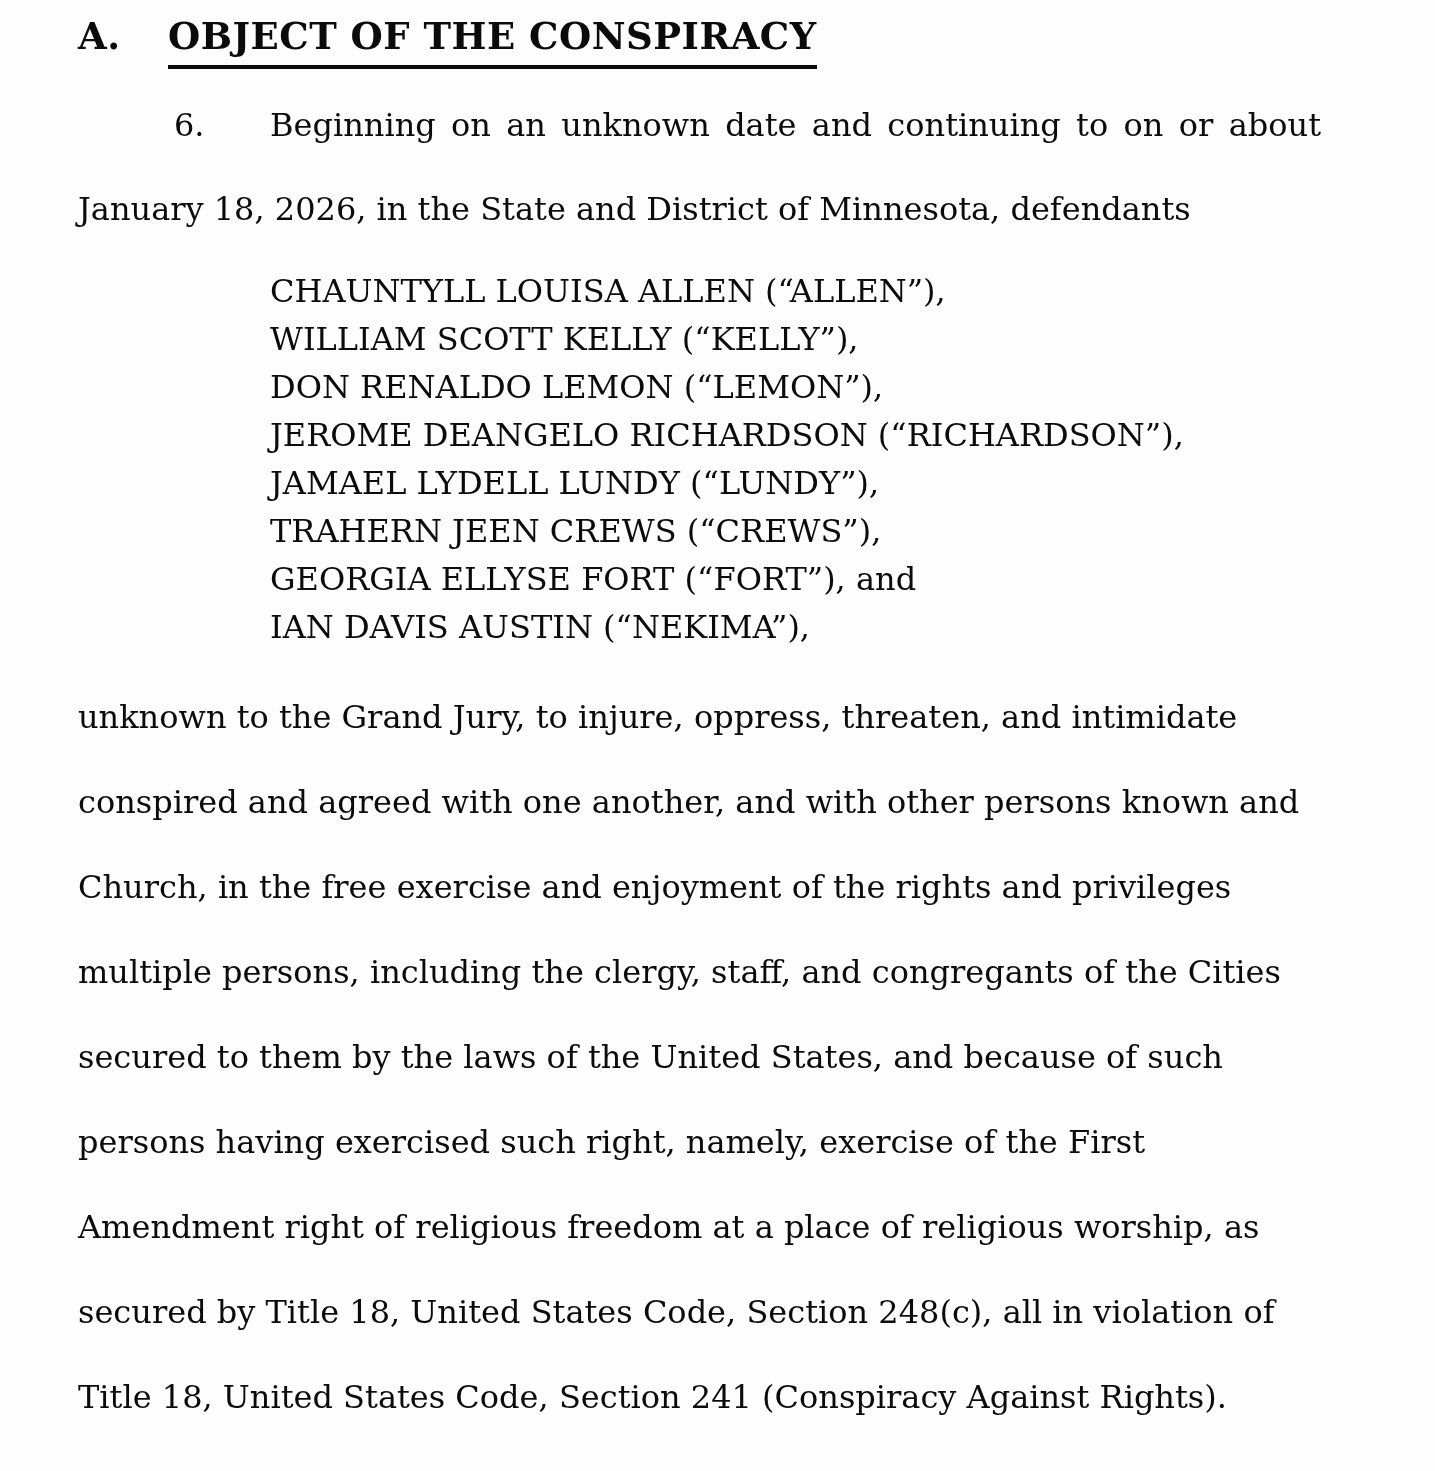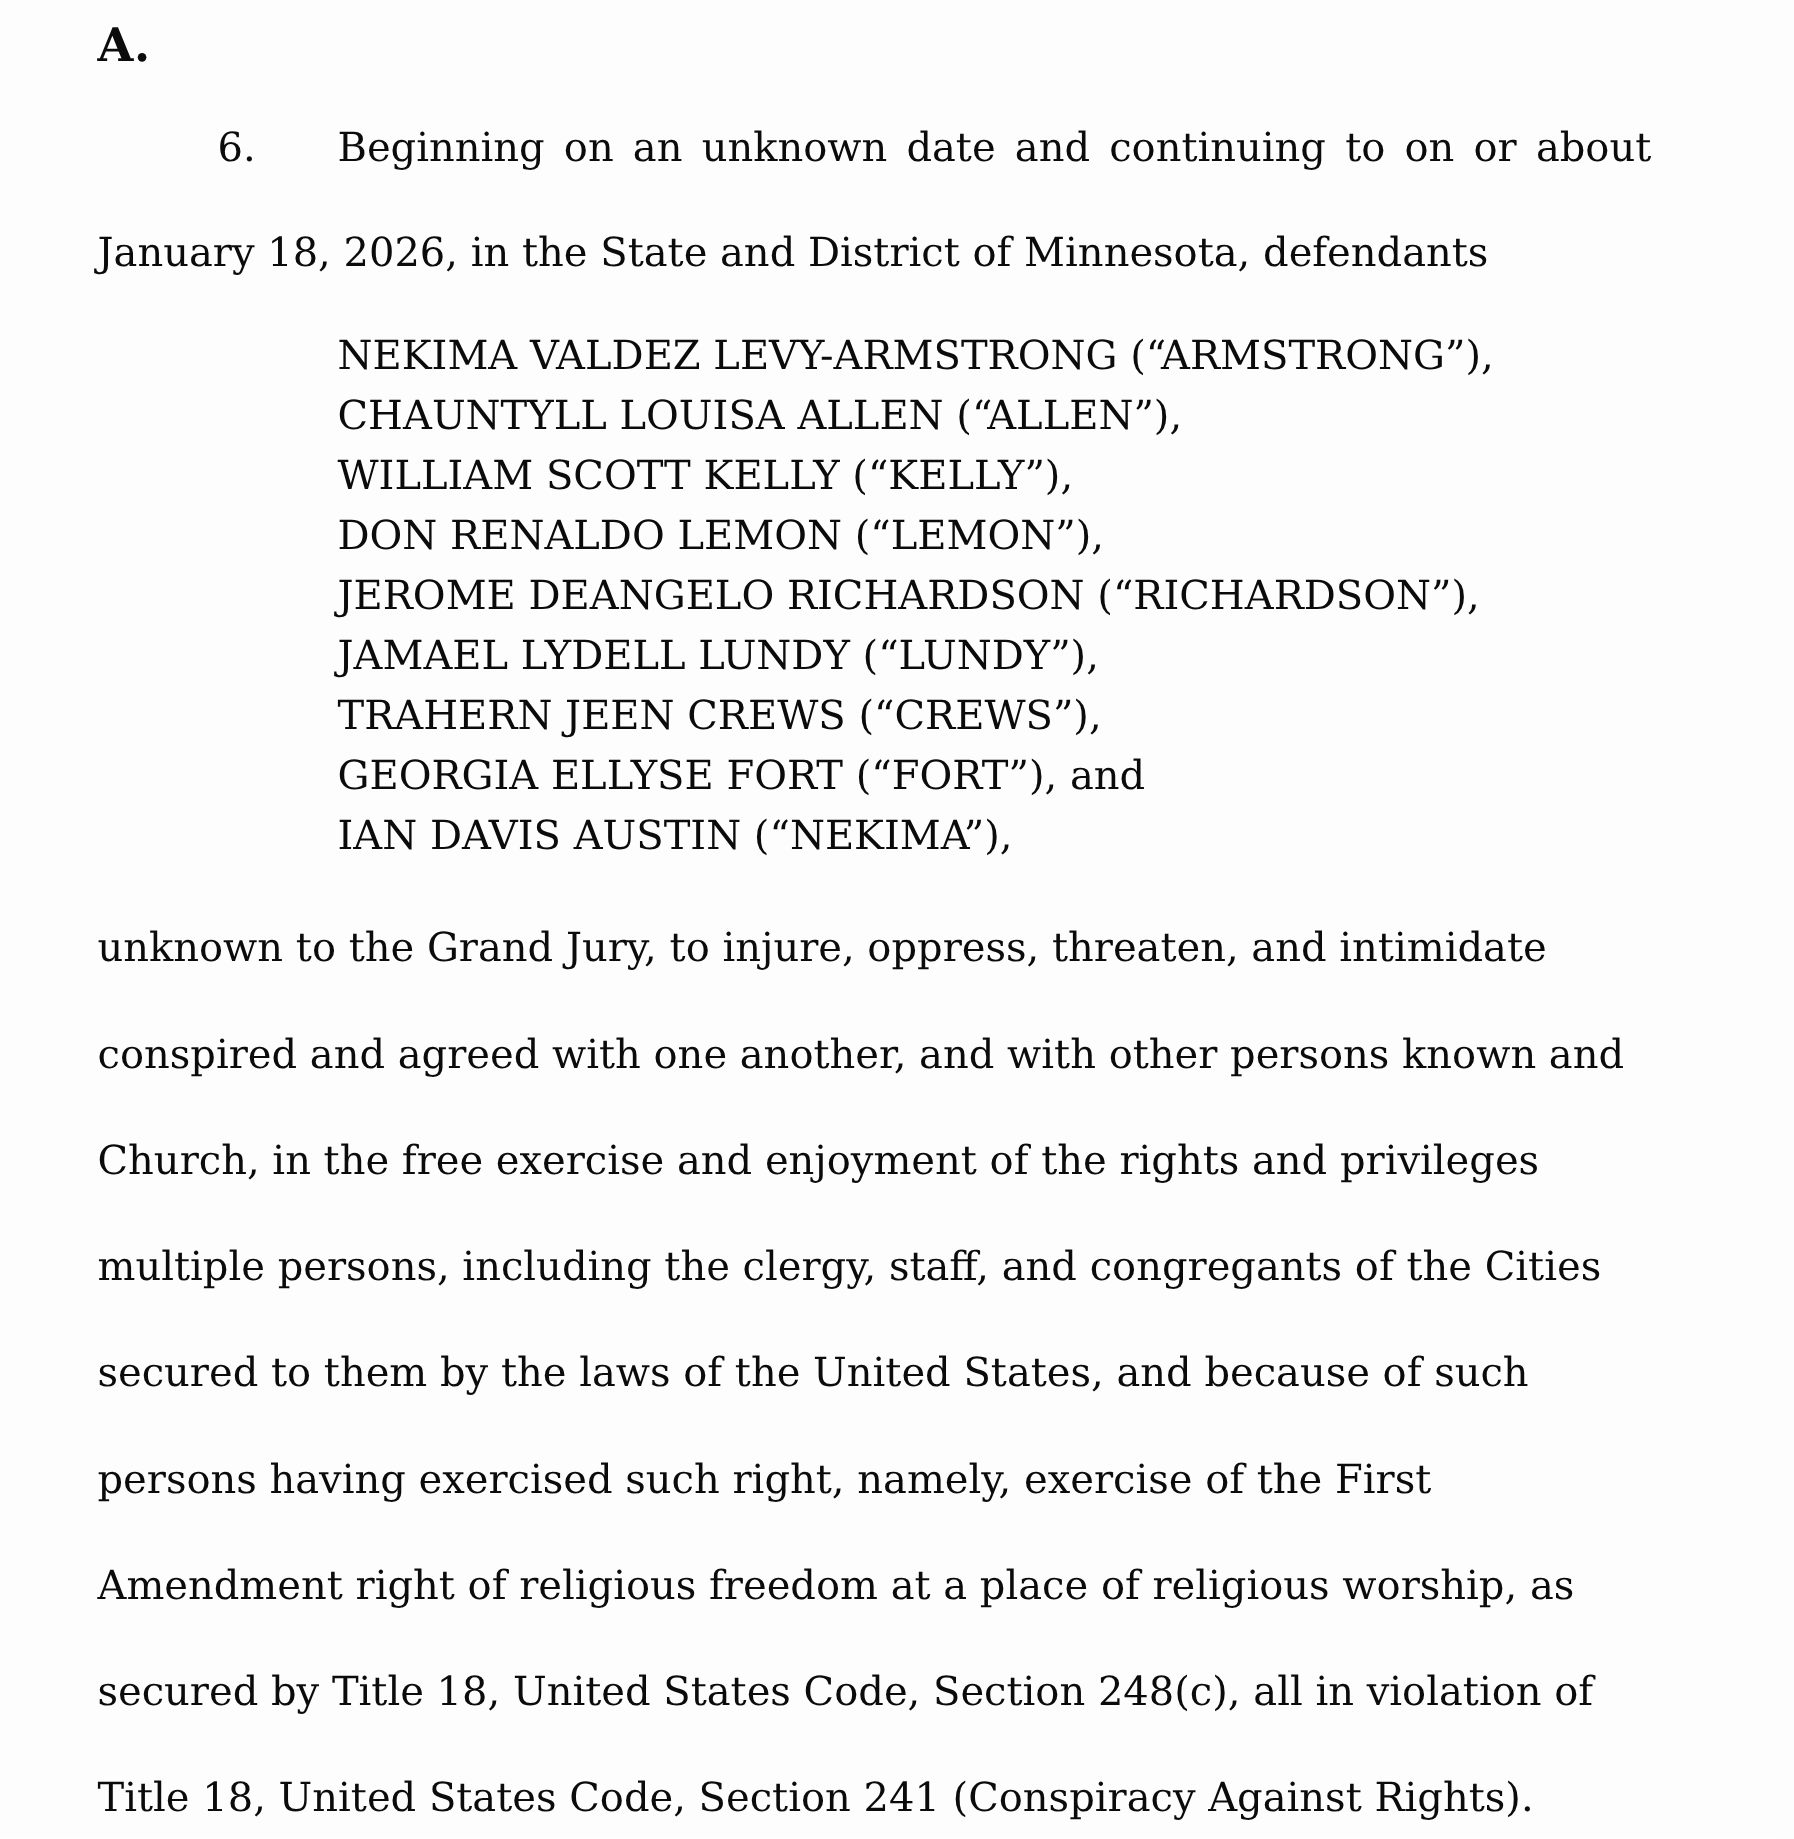--- a/index.html
+++ b/index.html
@@ -75,32 +75,32 @@
     white-space: nowrap;
   }
 </style>
 </head>
 <body>
 
 <div class="page">
 
   <div class="heading">
     <span class="heading-label">A.</span>
+    <span class="heading-title">OBJECT OF THE CONSPIRACY</span>
   </div>
 
   <div class="intro">
     <div class="intro-line intro-line-first">
       <span class="para-num">6.</span>
       <span class="intro-justified">Beginning on an unknown date and continuing to on or about</span>
     </div>
     <div class="intro-line">January 18, 2026, in the State and District of Minnesota, defendants</div>
   </div>
 
   <div class="defendants">
-    <div class="defendant-line">NEKIMA VALDEZ LEVY-ARMSTRONG (“ARMSTRONG”),</div>
     <div class="defendant-line">CHAUNTYLL LOUISA ALLEN (“ALLEN”),</div>
     <div class="defendant-line">WILLIAM SCOTT KELLY (“KELLY”),</div>
     <div class="defendant-line">DON RENALDO LEMON (“LEMON”),</div>
     <div class="defendant-line">JEROME DEANGELO RICHARDSON (“RICHARDSON”),</div>
     <div class="defendant-line">JAMAEL LYDELL LUNDY (“LUNDY”),</div>
     <div class="defendant-line">TRAHERN JEEN CREWS (“CREWS”),</div>
     <div class="defendant-line">GEORGIA ELLYSE FORT (“FORT”), and</div>
     <div class="defendant-line">IAN DAVIS AUSTIN (“NEKIMA”),</div>
   </div>
 

